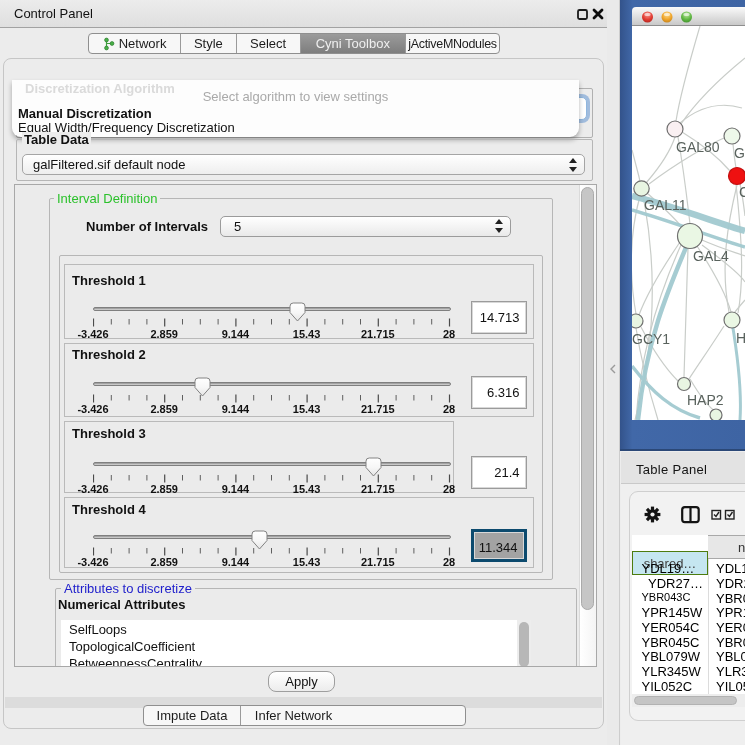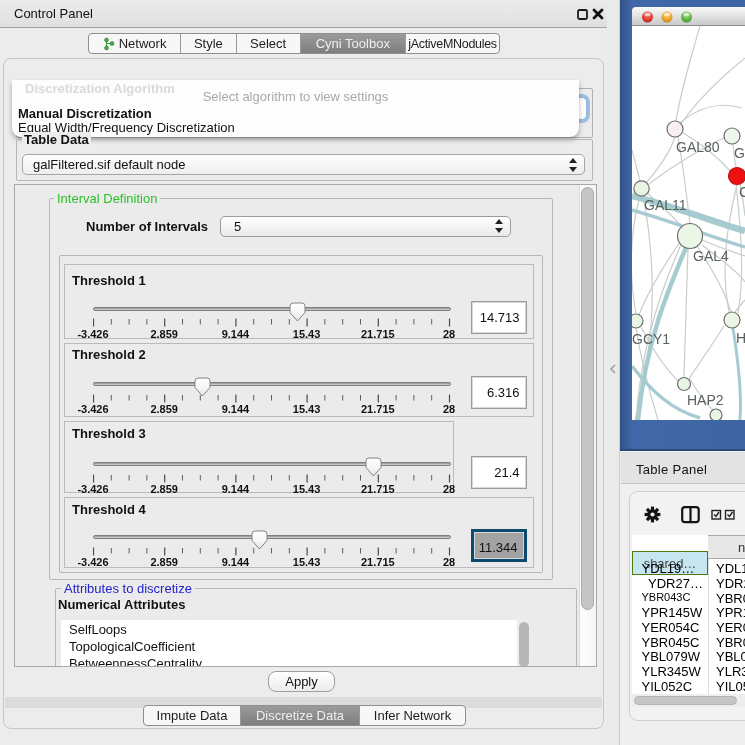--- a/index.html
+++ b/index.html
@@ -262,21 +262,20 @@
     <div style="position:absolute;left:504px;top:437px;width:10px;height:45px;background:#b7b7b7;border-radius:5px;"></div>
   </div>
 
 <div class="abs" style="left:579px;top:185px;width:17px;height:481px;background:linear-gradient(to right,#ffffff,#f4f4f4);border-left:1px solid #dadada;"></div>
 <div class="abs" style="left:581px;top:187px;width:13px;height:423px;background:#c6c6c6;border:1px solid #aaaaaa;border-radius:7px;"></div>
 
 <div class="abs t13" style="left:268px;top:671px;width:67px;height:21px;background:linear-gradient(#ffffff,#ececec);border:1px solid #9e9e9e;border-radius:8px;text-align:center;line-height:19px;">Apply</div>
 
 <div class="seg" style="left:143px;top:705px;width:323px;">
   <div style="width:97px;">Impute Data</div>
-  <div class="sel" style="width:119px;">Discretize Data</div>
   <div style="width:105px;">Infer Network</div>
 </div>
 
 <div class="abs" style="left:607px;top:0;width:13px;height:745px;background:#eaeaea;border-right:1px solid #cdcdcd;"></div>
 <svg class="abs" style="left:609px;top:363px;" width="8" height="12">
     <path d="M6 2 L2 6 L6 10" stroke="#9a9a9a" stroke-width="1.4" fill="none"></path>
   </svg>
 
 <div class="abs" style="left:620px;top:0;width:125px;height:451px;background:linear-gradient(to right,#33538b,#4168a8 10%,#3e64a3);border-bottom:2px solid #2b4877;"></div>
 

